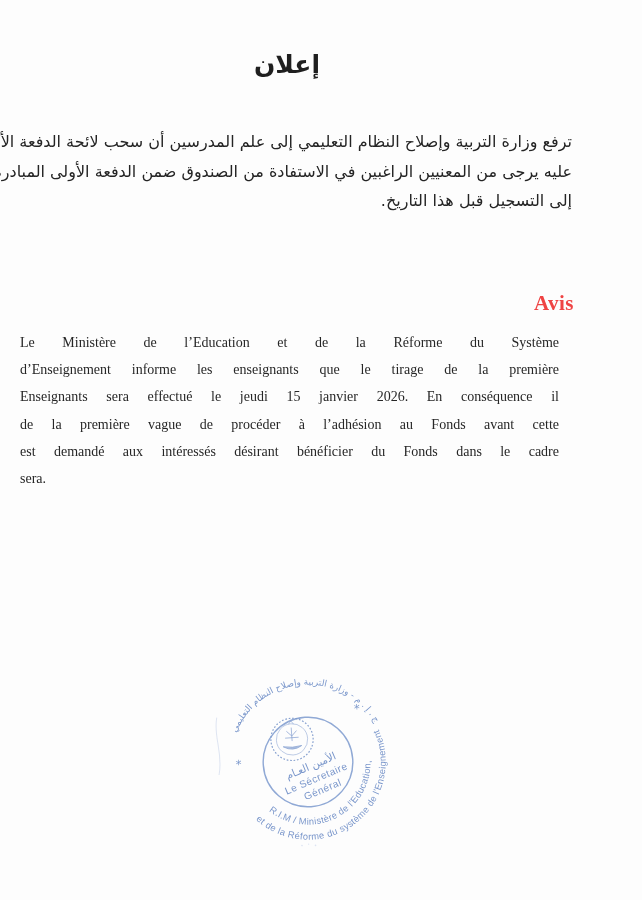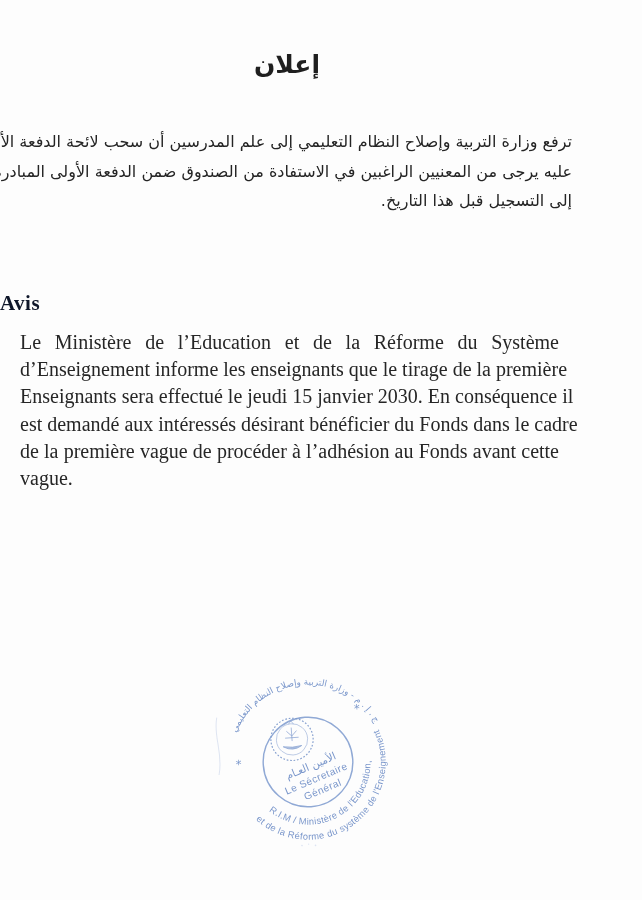--- a/index.html
+++ b/index.html
@@ -42,30 +42,30 @@
   }
   .ar-line.last {
     text-align: center;
     text-align-last: right;
   }
 
   
   .title-fr {
     position: absolute;
     top: 291px; left: 0; right: 0;
-    text-align: left;
+    text-align: right;
     font-weight: bold;
     font-size: 21px;
-    color: #0f172a;
+    color: #ef4444;
     letter-spacing: 0.5px;
   }
   .fr-par {
     position: absolute;
     top: 329px; left: 20px; right: 15px;
-    font-size: 20px;
+    font-size: 14px;
     color: #262626;
   }
   .fr-line {
     line-height: 27.2px;
     text-align: justify;
     text-align-last: justify;
     white-space: nowrap;
   }
   .fr-line.last {
     text-align: left;
@@ -118,24 +118,24 @@
     <div class="ar-line">ترفع وزارة التربية وإصلاح النظام التعليمي إلى علم المدرسين أن سحب لائحة الدفعة الأولى</div>
     <div class="ar-line">عليه يرجى من المعنيين الراغبين في الاستفادة من الصندوق ضمن الدفعة الأولى المبادرة</div>
     <div class="ar-line last">إلى التسجيل قبل هذا التاريخ.</div>
   </div>
 
   <div class="title-fr">Avis</div>
 
   <div class="fr-par">
     <div class="fr-line">Le Ministère de l’Education et de la Réforme du Système</div>
     <div class="fr-line">d’Enseignement informe les enseignants que le tirage de la première</div>
-    <div class="fr-line">Enseignants sera effectué le jeudi 15 janvier 2030. En conséquence il</div>
+    <div class="fr-line">Enseignants sera effectué le jeudi 15 janvier 2026. En conséquence il</div>
+    <div class="fr-line">de la première vague de procéder à l’adhésion au Fonds avant cette</div>
     <div class="fr-line">est demandé aux intéressés désirant bénéficier du Fonds dans le cadre</div>
-    <div class="fr-line">de la première vague de procéder à l’adhésion au Fonds avant cette</div>
-    <div class="fr-line last">vague.</div>
+    <div class="fr-line last">sera.</div>
   </div>
 
   <div class="stamp">
     <svg viewBox="0 0 220 220" xmlns="http://www.w3.org/2000/svg" xmlns:xlink="http://www.w3.org/1999/xlink">
       <defs>
         <path id="arcTop" d="M 18.4 102 A 92 92 0 0 1 201.6 102" fill="none"></path>
         <path id="arcBotOuter" d="M 19.4 126 A 92 92 0 1 0 162.8 34.6" fill="none"></path>
         <path id="arcBotInner" d="M 45.9 147 A 74 74 0 0 0 181.5 90.8" fill="none"></path>
       </defs>
 

